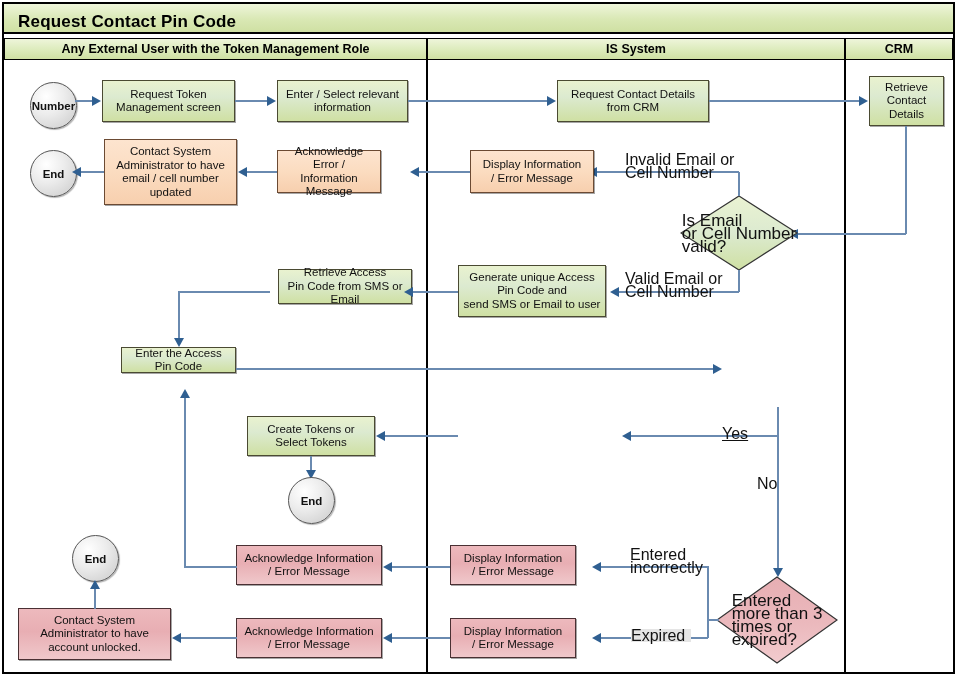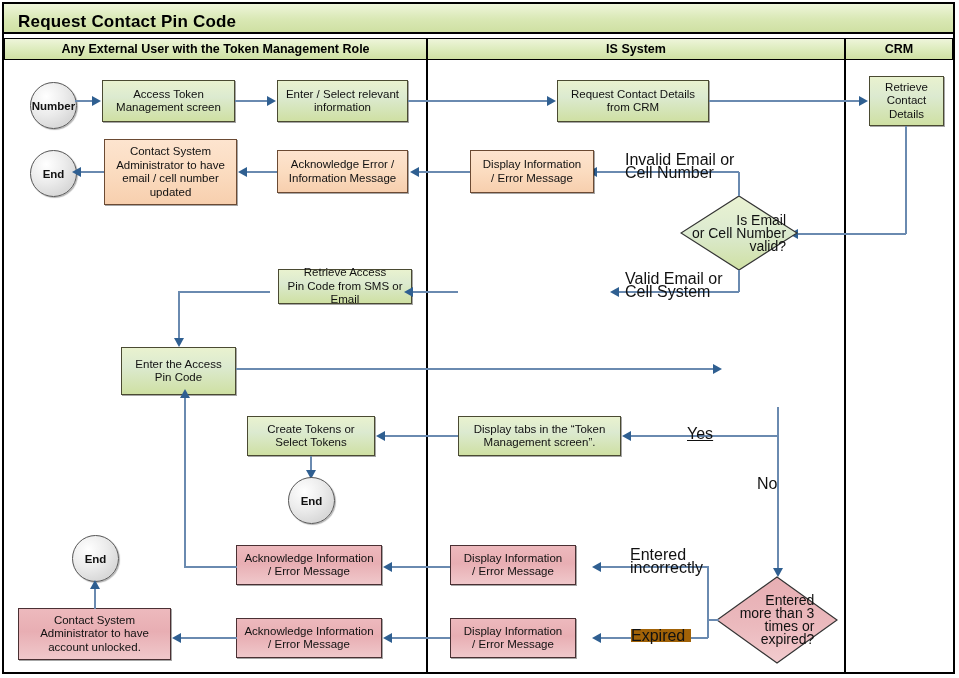--- a/index.html
+++ b/index.html
@@ -34,22 +34,22 @@
 
   
   .term{position:absolute;border-radius:50%;border:1px solid #555;
     background:radial-gradient(circle at 34% 30%,#ffffff 0%,#ececec 42%,#c9c9c9 100%);
     display:flex;align-items:center;justify-content:center;
     font-size:11.5px;font-weight:bold;color:#111;box-shadow:1px 1px 1px rgba(0,0,0,.3);}
 
   
   .diamond{position:absolute;}
   .diamond .dtext{position:absolute;left:0;top:0;width:100%;height:100%;
-    display:flex;align-items:center;justify-content:center;text-align:right;
-    font-size:14px;line-height:13px;color:#111;pointer-events:none;}
+    display:flex;align-items:center;justify-content:center;text-align:left;
+    font-size:17px;line-height:13px;color:#111;pointer-events:none;}
 
   
   .ln{position:absolute;background:#6a8ab0;}
   .lnh{height:1.6px;}
   .lnv{width:1.6px;}
   .arw{position:absolute;width:0;height:0;}
   .arw-r{border-top:5px solid transparent;border-bottom:5px solid transparent;border-left:9px solid #2f5f91;}
   .arw-l{border-top:5px solid transparent;border-bottom:5px solid transparent;border-right:9px solid #2f5f91;}
   .arw-d{border-left:5px solid transparent;border-right:5px solid transparent;border-top:9px solid #2f5f91;}
   .arw-u{border-left:5px solid transparent;border-right:5px solid transparent;border-bottom:9px solid #2f5f91;}
@@ -69,21 +69,21 @@
 
   <div class="lane-head" style="left:427px;width:418px;">IS System</div>
   <div class="lane-head" style="left:4px;width:423px;">Any External User with the Token Management Role</div>
   <div class="lane-head" style="left:845px;width:108px;">CRM</div>
 
   <div class="lane-sep" style="left:426px;"></div>
   <div class="lane-sep" style="left:844px;"></div>
 
   <div class="term" style="left:30px;top:82px;width:45px;height:45px;">Number</div>
 
-  <div class="node green" style="left:102px;top:80px;width:133px;height:42px;white-space:pre-line;">Access Token
+  <div class="node green" style="left:102px;top:80px;width:133px;height:42px;white-space:pre-line;">Request Token
 Management screen</div>
 
   <div class="node green" style="left:557px;top:80px;width:152px;height:42px;white-space:pre-line;">Request Contact Details
 from CRM</div>
 
   <div class="node green" style="left:277px;top:80px;width:131px;height:42px;white-space:pre-line;">Enter / Select relevant
 information</div>
 
   <div class="node green" style="left:869px;top:76px;width:75px;height:50px;white-space:pre-line;">Retrieve
 Contact
@@ -124,77 +124,78 @@
   <div class="ln lnv" style="left:738px;top:172px;width:1.6px;height:24px;"></div>
   <div class="ln lnh" style="left:596px;top:171px;width:143px;"></div>
   <div class="arw arw-l" style="left:588px;top:167px;"></div>
   <div class="elabel" style="left:625px;top:153px;width:130px;">Invalid Email or
 Cell Number</div>
 
   <div class="ln lnv" style="left:738px;top:270px;width:1.6px;height:22px;"></div>
   <div class="ln lnh" style="left:618px;top:291px;width:121px;"></div>
   <div class="arw arw-l" style="left:610px;top:287px;"></div>
   <div class="elabel" style="left:625px;top:272px;width:130px;">Valid Email or
-Cell System</div>
+Cell Number</div>
 
   <div class="term" style="left:30px;top:150px;width:45px;height:45px;">End</div>
 
   <div class="node peach" style="left:104px;top:139px;width:133px;height:66px;white-space:pre-line;">Contact System
 Administrator to have
 email / cell number
 updated</div>
 
-  <div class="node peach" style="left:277px;top:150px;width:131px;height:43px;white-space:pre-line;">Acknowledge Error /
+  <div class="node peach" style="left:277px;top:150px;width:104px;height:43px;white-space:pre-line;">Acknowledge Error /
 Information Message</div>
 
   <div class="node peach" style="left:470px;top:150px;width:124px;height:43px;white-space:pre-line;">Display Information
 / Error Message</div>
 
   <div class="ln lnh" style="left:418px;top:171px;width:52px;"></div>
   <div class="arw arw-l" style="left:410px;top:167px;"></div>
 
   <div class="ln lnh" style="left:246px;top:171px;width:31px;"></div>
   <div class="arw arw-l" style="left:238px;top:167px;"></div>
 
   <div class="ln lnh" style="left:80px;top:171px;width:24px;"></div>
   <div class="arw arw-l" style="left:72px;top:167px;"></div>
 
   <div class="node green" style="left:278px;top:269px;width:134px;height:35px;white-space:pre-line;">Retrieve Access
 Pin Code from SMS or
 Email</div>
 
+  <div class="node green" style="left:458px;top:265px;width:148px;height:52px;white-space:pre-line;">Generate unique Access
+Pin Code and
+send SMS or Email to user</div>
 
   <div class="ln lnh" style="left:412px;top:291px;width:46px;"></div>
   <div class="arw arw-l" style="left:404px;top:287px;"></div>
 
   <div class="ln lnh" style="left:178px;top:291px;width:92px;"></div>
   <div class="ln lnv" style="left:178px;top:291px;width:1.6px;height:49px;"></div>
   <div class="arw arw-d" style="left:174px;top:338px;"></div>
 
-  <div class="node green" style="left:121px;top:347px;width:115px;height:48px;white-space:pre-line;">Enter the Access
+  <div class="node green" style="left:121px;top:347px;width:115px;height:26px;white-space:pre-line;">Enter the Access
 Pin Code</div>
 
 
   <div class="ln lnh" style="left:236px;top:368px;width:479px;"></div>
   <div class="arw arw-r" style="left:713px;top:364px;"></div>
 
   <div class="ln lnv" style="left:777px;top:407px;width:1.6px;height:29px;"></div>
   <div class="ln lnh" style="left:630px;top:435px;width:148px;"></div>
   <div class="arw arw-l" style="left:622px;top:431px;"></div>
-  <div class="elabel" style="left:687px;top:427px;width:44px;text-decoration:underline;">Yes</div>
+  <div class="elabel" style="left:722px;top:427px;width:44px;text-decoration:underline;">Yes</div>
 
   <div class="ln lnv" style="left:777px;top:435px;width:1.6px;height:136px;"></div>
   <div class="arw arw-d" style="left:773px;top:568px;"></div>
   <div class="elabel" style="left:757px;top:477px;width:40px;">No</div>
 
   <div class="node green" style="left:247px;top:416px;width:128px;height:40px;white-space:pre-line;">Create Tokens or
 Select Tokens</div>
 
-  <div class="node green" style="left:458px;top:416px;width:163px;height:40px;white-space:pre-line;">Display tabs in the “Token
-Management screen”.</div>
 
   <div class="ln lnh" style="left:384px;top:435px;width:74px;"></div>
   <div class="arw arw-l" style="left:376px;top:431px;"></div>
 
   <div class="ln lnv" style="left:310px;top:456px;width:1.6px;height:17px;"></div>
   <div class="arw arw-d" style="left:306px;top:470px;"></div>
 
   <div class="term" style="left:288px;top:477px;width:45px;height:45px;">End</div>
 
   <div class="diamond" style="left:716px;top:576px;width:122px;height:88px;">
@@ -217,21 +218,21 @@
   <div class="ln lnh" style="left:707px;top:619px;width:12px;"></div>
   <div class="ln lnv" style="left:707px;top:566px;width:1.6px;height:54px;"></div>
   <div class="ln lnh" style="left:600px;top:566px;width:108px;"></div>
   <div class="arw arw-l" style="left:592px;top:562px;"></div>
   <div class="elabel" style="left:630px;top:548px;width:90px;">Entered
 incorrectly</div>
 
   <div class="ln lnv" style="left:707px;top:619px;width:1.6px;height:19px;"></div>
   <div class="ln lnh" style="left:600px;top:637px;width:108px;"></div>
   <div class="arw arw-l" style="left:592px;top:633px;"></div>
-  <div class="elabel" style="left:631px;top:629px;width:60px;background:#a16207;">Expired</div>
+  <div class="elabel" style="left:631px;top:629px;width:60px;background:#e5e5e5;">Expired</div>
 
   <div class="node pink" style="left:236px;top:545px;width:146px;height:40px;white-space:pre-line;">Acknowledge Information
 / Error Message</div>
 
   <div class="node pink" style="left:450px;top:545px;width:126px;height:40px;white-space:pre-line;">Display Information
 / Error Message</div>
 
   <div class="ln lnh" style="left:391px;top:566px;width:59px;"></div>
   <div class="arw arw-l" style="left:383px;top:562px;"></div>
 

